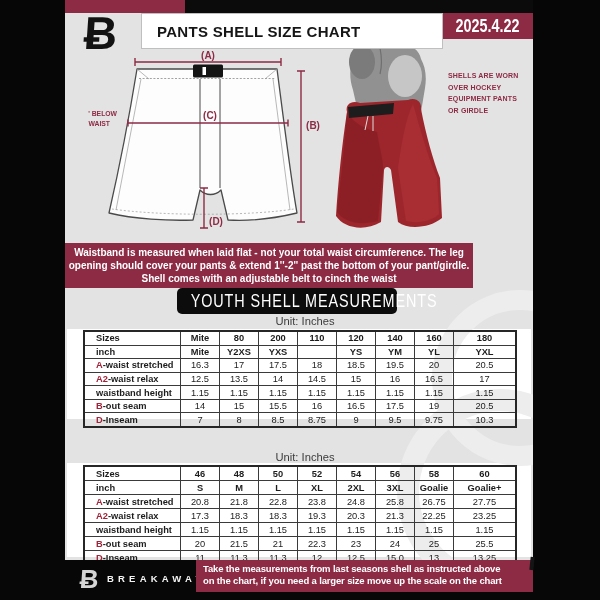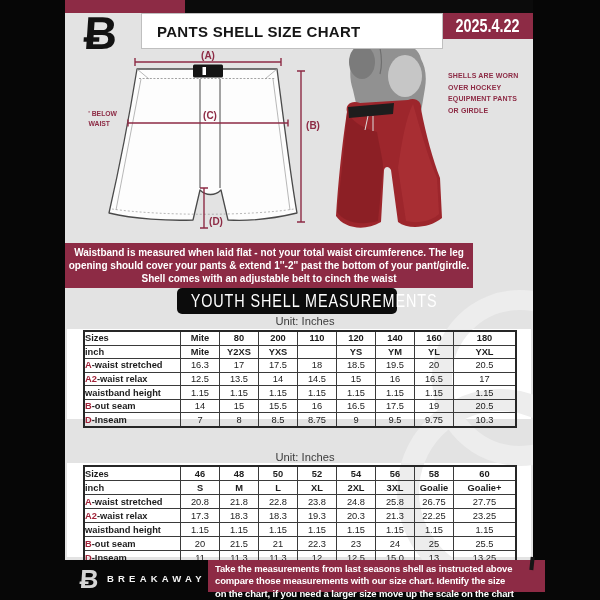--- a/index.html
+++ b/index.html
@@ -40,31 +40,31 @@
   .panel{left:67px;width:464px;background:#ffffff;z-index:0;}
   .panel-y{top:329px;height:90px;} .panel-a{top:463px;height:94px;}
   .tbl{left:83px;width:430px;z-index:2;border:2px solid #262626;box-sizing:content-box;}
   .tbl-y{top:330px;} .tbl-a{top:465px;}
   .trow{display:grid;grid-template-columns:95px repeat(7,39px) 62px;}
   .tbl-y .trow{height:12.57px;} .tbl-a .trow{height:13px;}
   .trow + .trow{border-top:1.2px solid #3a3a3a;text-align:center;}
   .tcell{display:flex;align-items:center;justify-content:center;font-size:9.3px;color:#1c1c1c;
          border-left:1.2px solid #3a3a3a;overflow:hidden;white-space:nowrap;}
   .tcell:first-child{border-left:none;}
-  .tlabel{justify-content:flex-start;font-weight:bold;}
+  .tlabel{justify-content:flex-start;padding-left:11px;font-weight:bold;}
   .hdr .tcell{font-weight:bold;}
   .pfx{color:#a12339;}
   
   .footer-black{left:0;top:560px;width:600px;height:40px;background:#070707;z-index:2;}
   .footer-logo{left:80px;top:564px;z-index:3;font-size:26px;line-height:30px;font-weight:bold;
                color:#d4d4d4;transform:skewX(-4deg);}
   .footer-brand{left:107px;top:573px;z-index:3;font-size:9.5px;font-weight:bold;color:#f4f4f4;
                 letter-spacing:4.2px;white-space:nowrap;}
   .footer-box{left:196px;top:560px;width:337px;height:32px;background:#8d2b45;z-index:3;
-              box-sizing:border-box;padding:3px 0 0 7px;margin-left:12px;}
+              box-sizing:border-box;padding:3px 0 0 7px;}
   .footer-box div{font-size:9.5px;line-height:12.3px;font-weight:bold;color:#fff;
                   letter-spacing:-.15px;white-space:nowrap;}
   .cursor-mark{left:530px;top:557px;width:4px;height:13px;background:#151515;z-index:4;transform:rotate(6deg);}
 </style>
 </head>
 <body>
 
 <div class="canvas">
 
   <div class="abs page"></div>
@@ -309,18 +309,17 @@
         <div class="tcell">13</div>
         <div class="tcell">13.25</div>
       </div>
     </div>
 
   <div class="abs footer-black"></div>
   <div class="abs footer-logo">Ƀ</div>
   <div class="abs footer-brand">BREAKAWAY</div>
   <div class="abs footer-box">
     <div>Take the measurements from last seasons shell as instructed above</div>
-    <div>compare those measurements  with our size chart. Identify the size</div>
     <div>on the chart, if you need a larger size move up the scale on the chart</div>
   </div>
   <div class="abs cursor-mark"></div>
 
 </div>
 
 </body></html>

